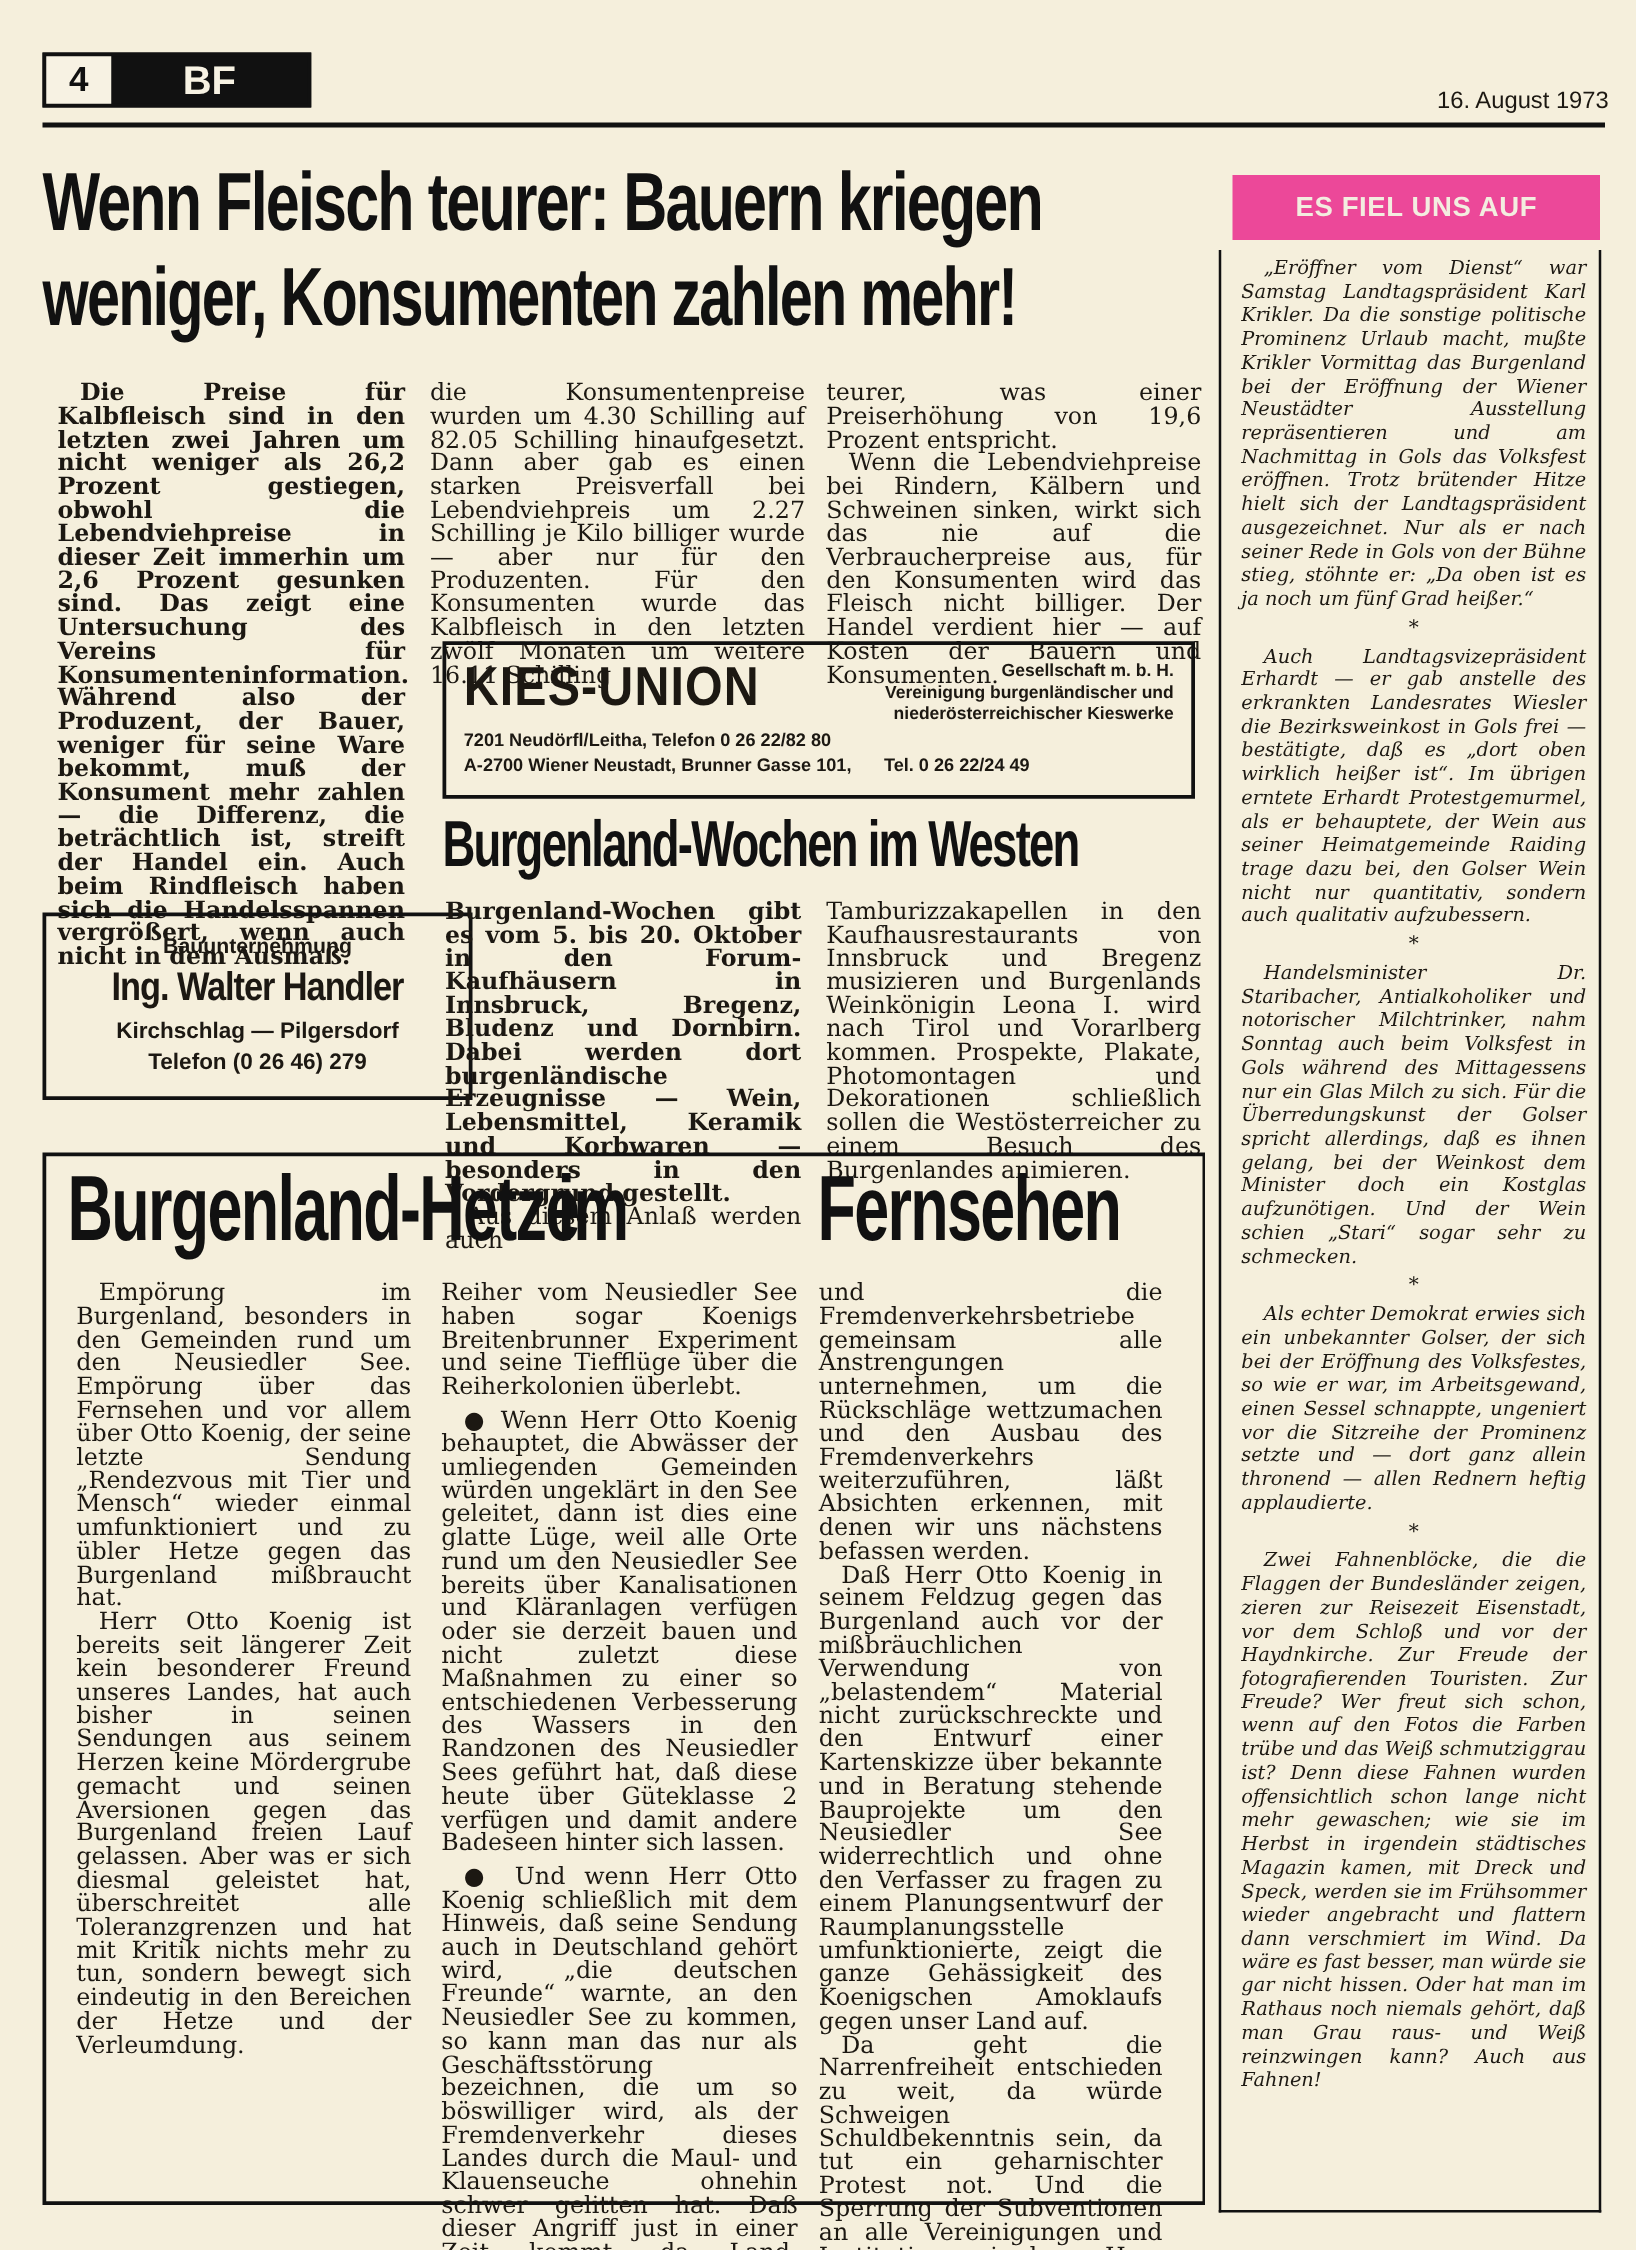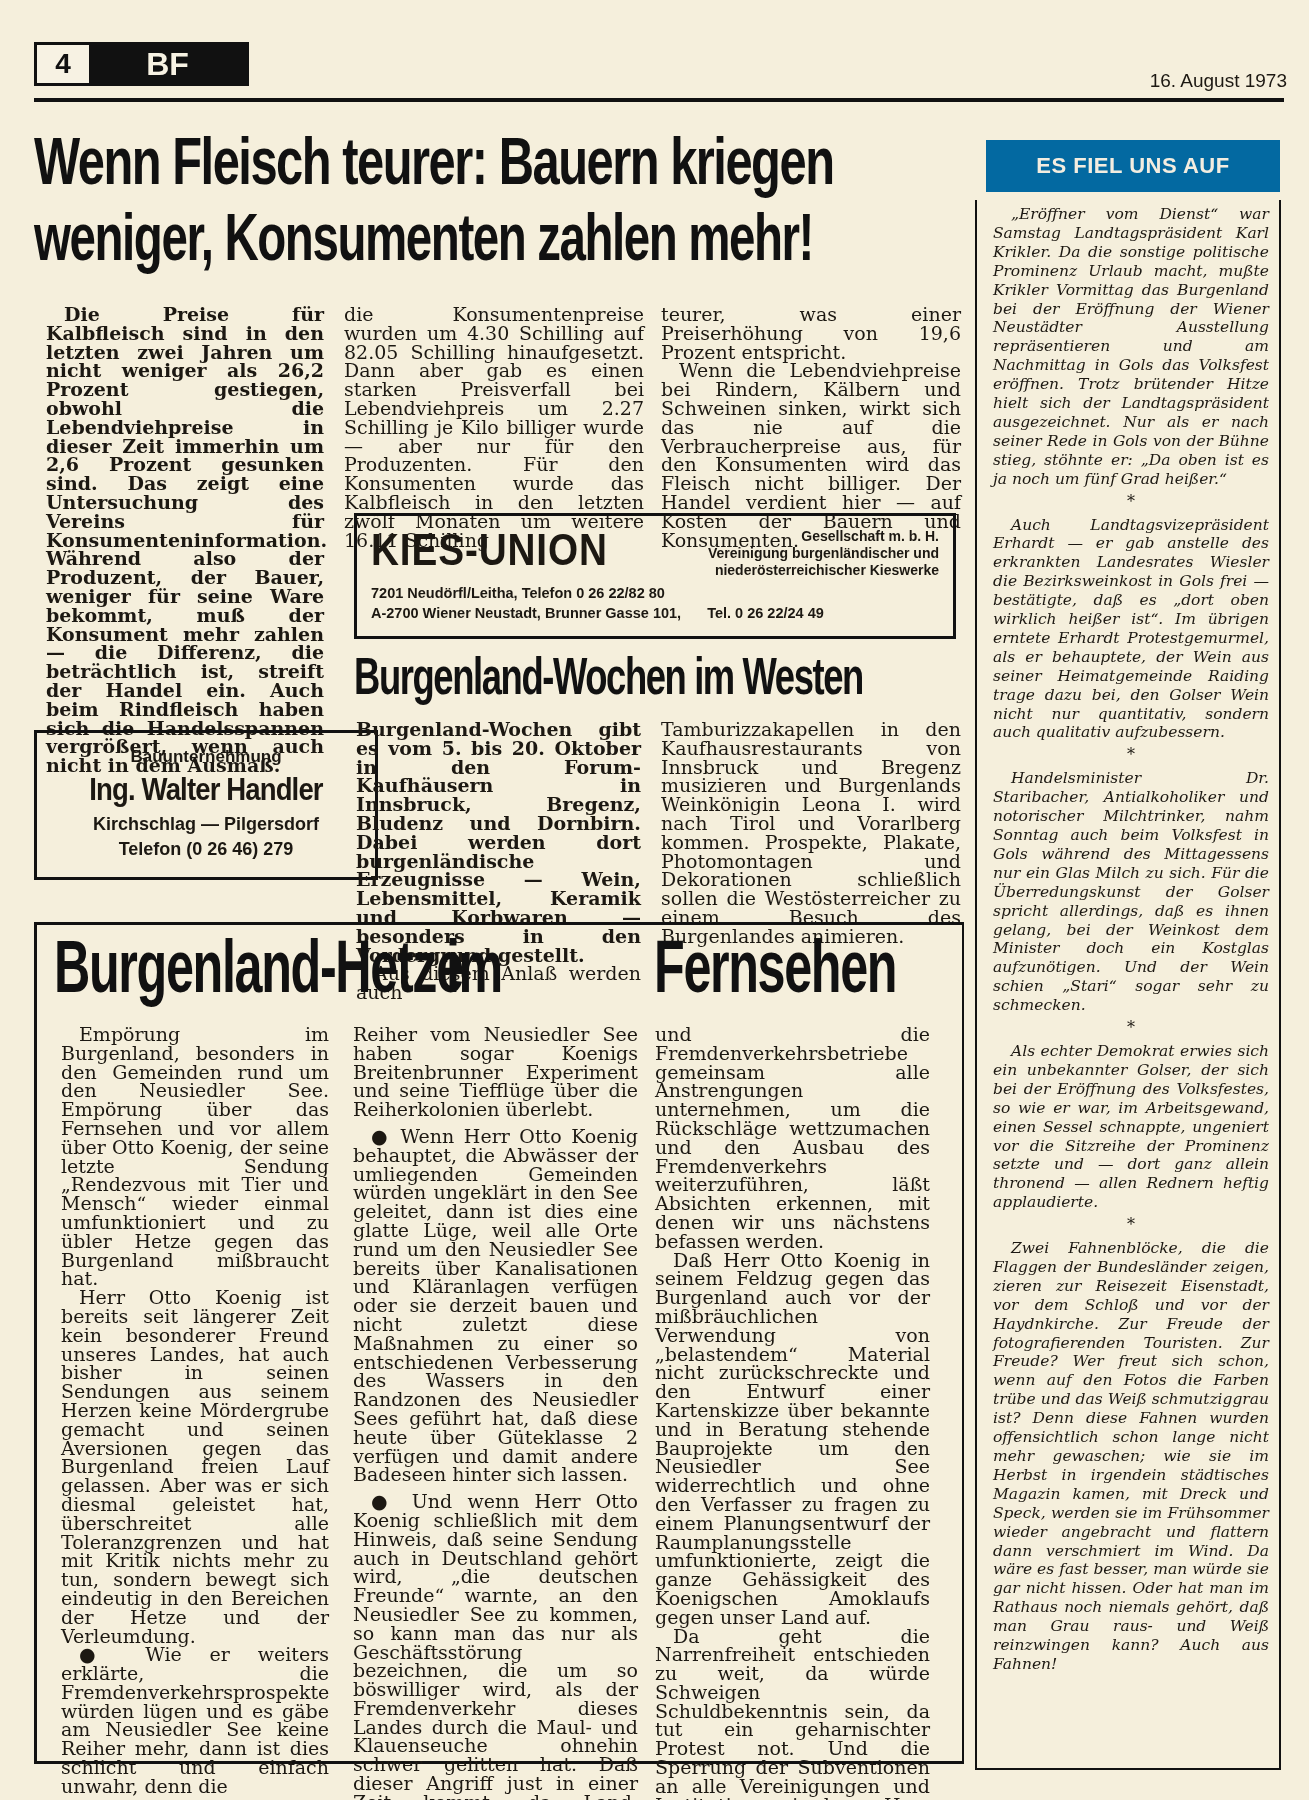--- a/index.html
+++ b/index.html
@@ -36,21 +36,21 @@
     white-space: nowrap; line-height: 1;
   }
   .body-text { font-size: 19px; line-height: 18.8px; text-align: justify; hyphens: manual; }
   .body-text p { margin: 0; text-indent: 18px; }
   .bold { font-weight: bold; }
   .ital { font-style: italic; }
   .bullet::before { content: "\25CF\00A0"; }
 
   .ad-box { border: 3px solid #111; box-sizing: border-box; font-family: "Liberation Sans", sans-serif; }
   .sidebar-head {
-    background: #0369a1; color: #f3ede0;
+    background: #ec4899; color: #f3ede0;
     font-family: "Liberation Sans", sans-serif; font-weight: bold; font-size: 22px;
     display: flex; align-items: center; justify-content: center; letter-spacing: 0.5px;
   }
   .star { text-align: center; font-size: 16px; margin: 4px 0; }
 </style>
 </head>
 <body>
 
 <div id="page-num-box" class="abs">
   <div class="num">4</div>
@@ -108,21 +108,20 @@
 <div class="abs" style="left:34px; top:922px; width:930px; height:842px; border-top:3px solid #111; border-left:3px solid #111; border-right:2px solid #111; border-bottom:3px solid #111; box-sizing:border-box;"></div>
 <div class="abs" style="left:54px; top:930px; width:880px; display:flex; justify-content:flex-start;">
   <span class="headline" style="font-size:74px; transform:scaleX(0.68); transform-origin:left top;">Burgenland-Hetze</span>
   <span class="headline" style="font-size:74px; transform:scaleX(0.68); position:absolute; left:392px;">im</span>
   <span class="headline" style="font-size:74px; transform:scaleX(0.68); position:absolute; left:600px;">Fernsehen</span>
 </div>
 
 <div class="abs body-text" style="left:61px; top:1025px; width:268px;">
   <p>Empörung im Burgenland, besonders in den Gemeinden rund um den Neusiedler See. Empörung über das Fernsehen und vor allem über Otto Koenig, der seine letzte Sendung „Rendezvous mit Tier und Mensch“ wieder einmal umfunktioniert und zu übler Hetze gegen das Burgenland mißbraucht hat.</p>
   <p>Herr Otto Koenig ist bereits seit längerer Zeit kein besonderer Freund unseres Landes, hat auch bisher in seinen Sendungen aus seinem Herzen keine Mördergrube gemacht und seinen Aversionen gegen das Burgenland freien Lauf gelassen. Aber was er sich diesmal geleistet hat, überschreitet alle Toleranzgrenzen und hat mit Kritik nichts mehr zu tun, sondern bewegt sich eindeutig in den Bereichen der Hetze und der Verleumdung.</p>
-  <p class="bullet">Wie er weiters erklärte, die Fremdenverkehrsprospekte würden lügen und es gäbe am Neusiedler See keine Reiher mehr, dann ist dies schlicht und einfach unwahr, denn die</p>
 </div>
 <div class="abs body-text" style="left:353px; top:1025px; width:285px;">
   <p style="text-indent:0">Reiher vom Neusiedler See haben sogar Koenigs Breitenbrunner Experiment und seine Tiefflüge über die Reiherkolonien überlebt.</p>
   <p class="bullet" style="margin-top:8px">Wenn Herr Otto Koenig behauptet, die Abwässer der umliegenden Gemeinden würden ungeklärt in den See geleitet, dann ist dies eine glatte Lüge, weil alle Orte rund um den Neusiedler See bereits über Kanalisationen und Kläranlagen verfügen oder sie derzeit bauen und nicht zuletzt diese Maßnahmen zu einer so entschiedenen Verbesserung des Wassers in den Randzonen des Neusiedler Sees geführt hat, daß diese heute über Güteklasse 2 verfügen und damit andere Badeseen hinter sich lassen.</p>
   <p class="bullet" style="margin-top:8px">Und wenn Herr Otto Koenig schließlich mit dem Hinweis, daß seine Sendung auch in Deutschland gehört wird, „die deutschen Freunde“ warnte, an den Neusiedler See zu kommen, so kann man das nur als Geschäftsstörung bezeichnen, die um so böswilliger wird, als der Fremdenverkehr dieses Landes durch die Maul- und Klauenseuche ohnehin schwer gelitten hat. Daß dieser Angriff just in einer Zeit kommt, da Land, Gemeinden</p>
 </div>
 <div class="abs body-text" style="left:655px; top:1025px; width:275px;">
   <p style="text-indent:0">und die Fremdenverkehrsbetriebe gemeinsam alle Anstrengungen unternehmen, um die Rückschläge wettzumachen und den Ausbau des Fremdenverkehrs weiterzuführen, läßt Absichten erkennen, mit denen wir uns nächstens befassen werden.</p>
   <p>Daß Herr Otto Koenig in seinem Feldzug gegen das Burgenland auch vor der mißbräuchlichen Verwendung von „belastendem“ Material nicht zurückschreckte und den Entwurf einer Kartenskizze über bekannte und in Beratung stehende Bauprojekte um den Neusiedler See widerrechtlich und ohne den Verfasser zu fragen zu einem Planungsentwurf der Raumplanungsstelle umfunktionierte, zeigt die ganze Gehässigkeit des Koenigschen Amoklaufs gegen unser Land auf.</p>
   <p>Da geht die Narrenfreiheit entschieden zu weit, da würde Schweigen Schuldbekenntnis sein, da tut ein geharnischter Protest not. Und die Sperrung der Subventionen an alle Vereinigungen und Institutionen, in denen Herr Otto Koenig etwas zu reden hat und eventuell morgen schon gegen das Burgenland hetzen könnte. Denn nur die allerdümmsten Kälber fördern ihre Metzger selber …</p>

